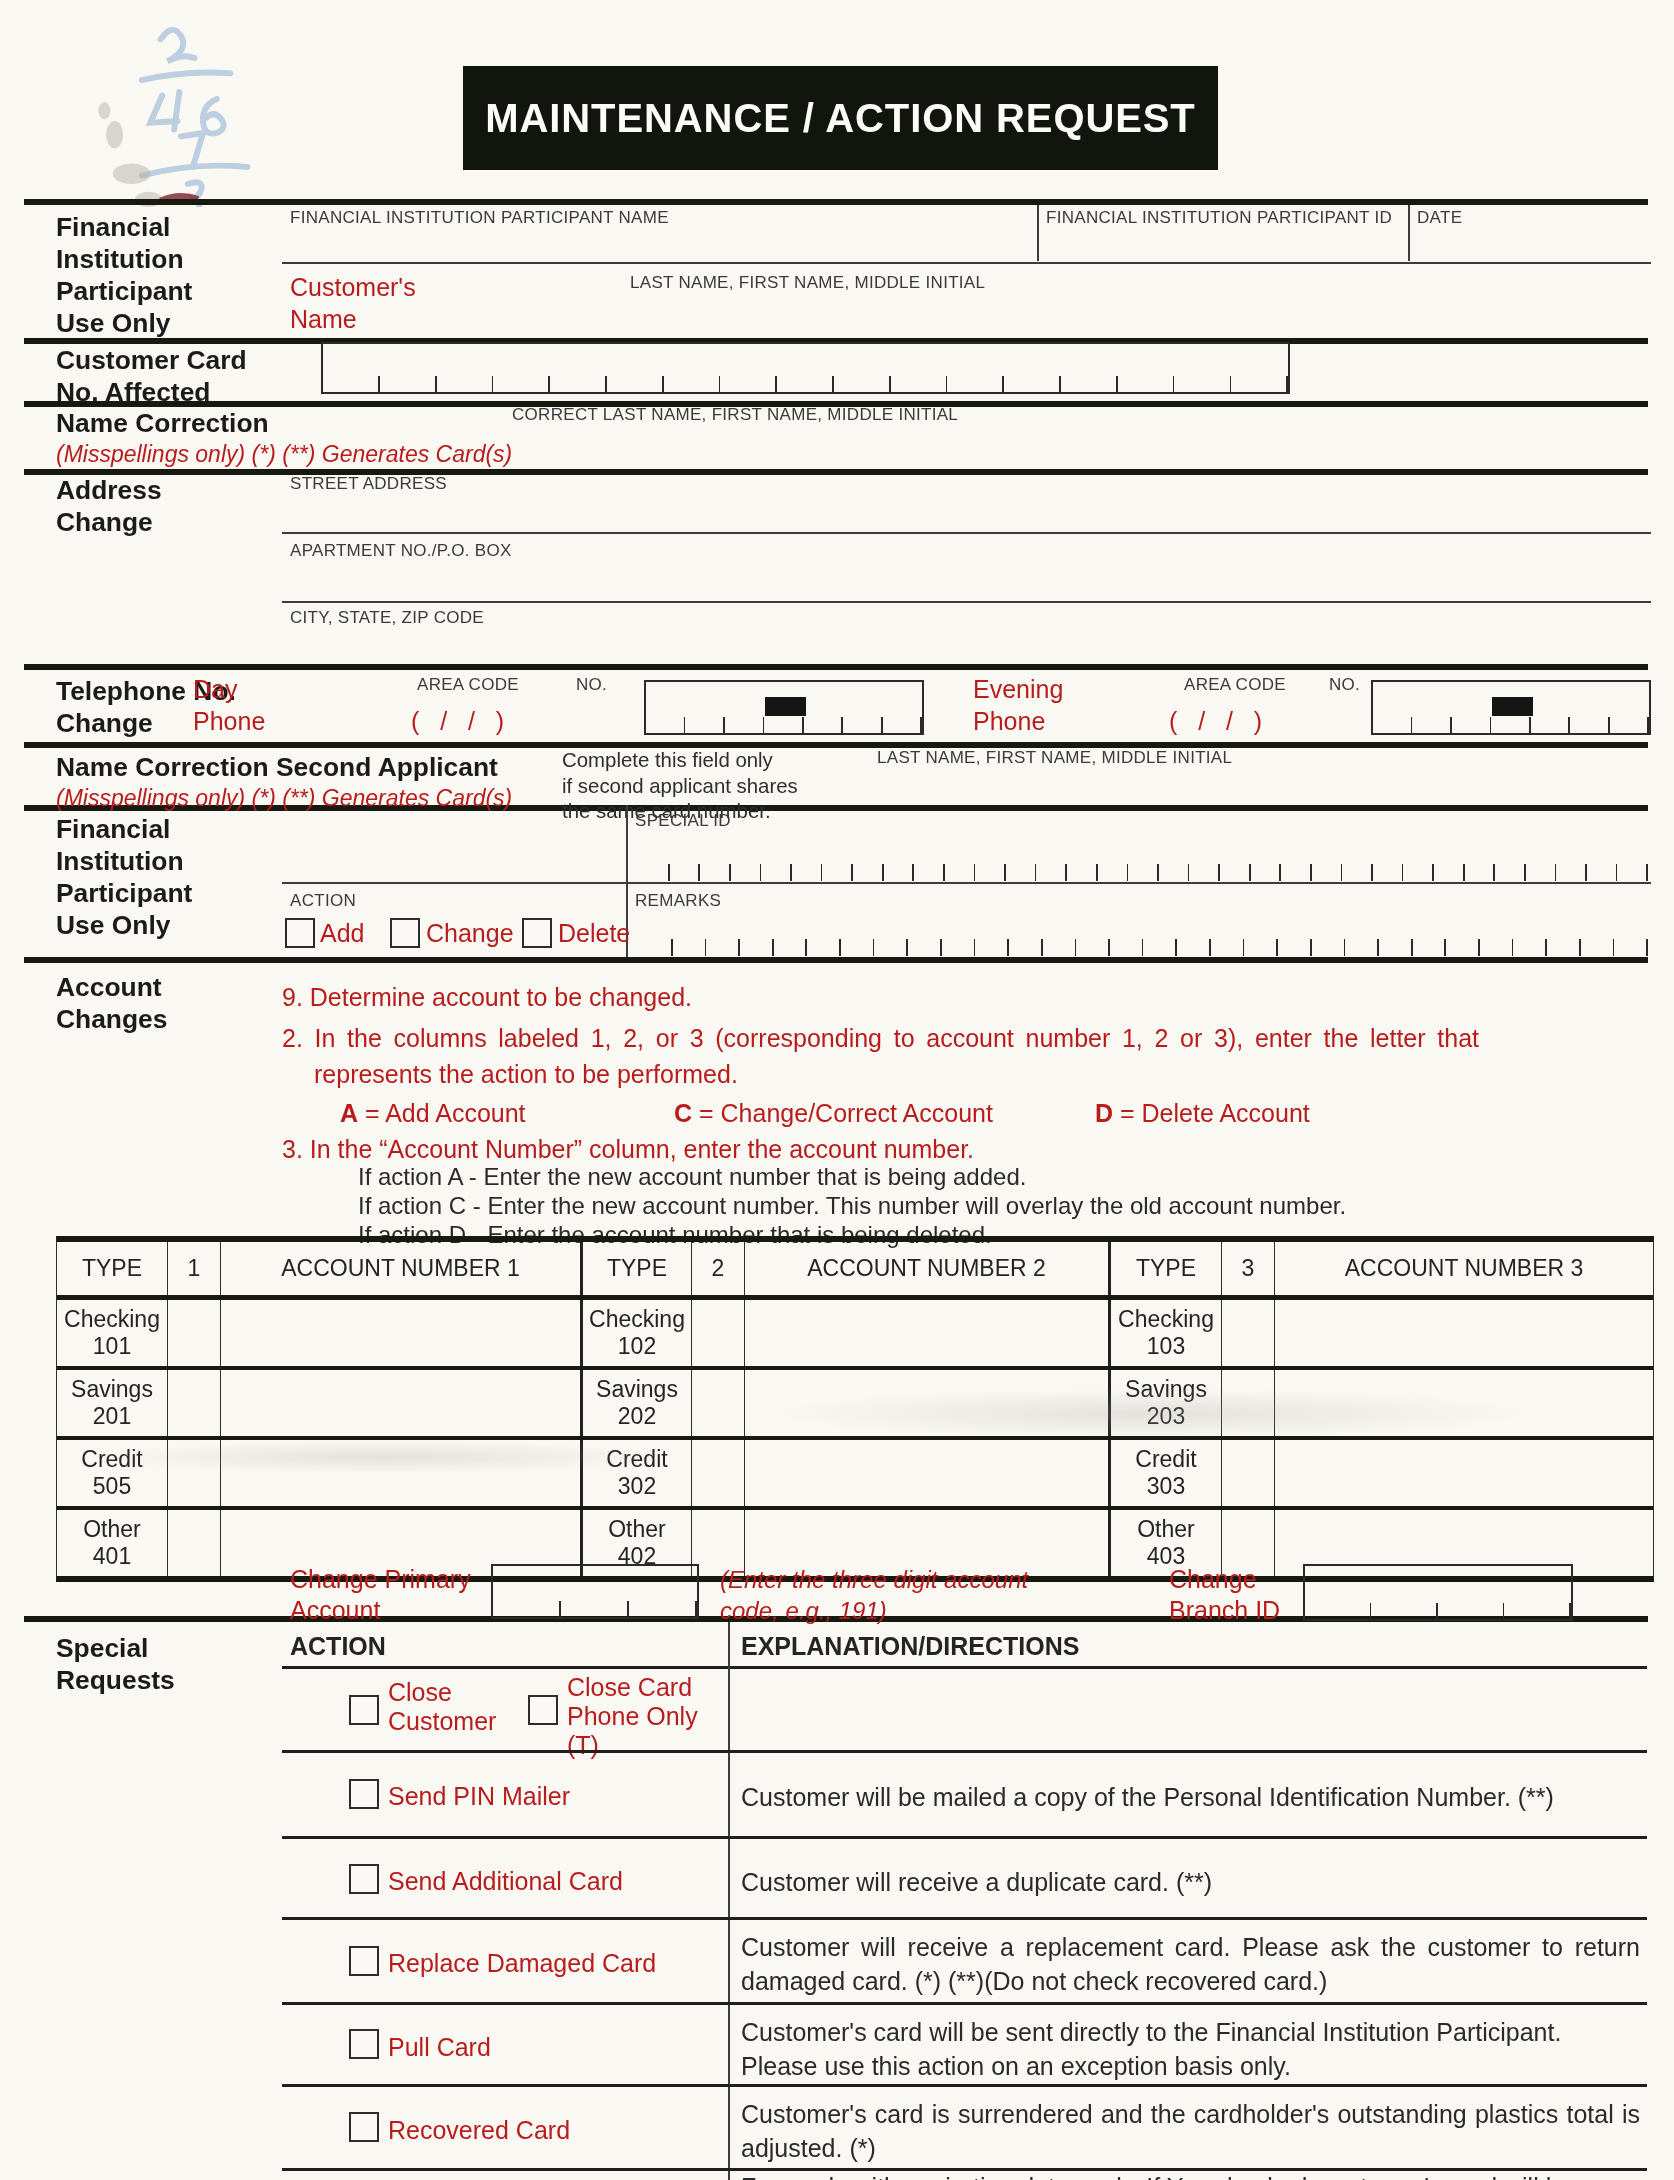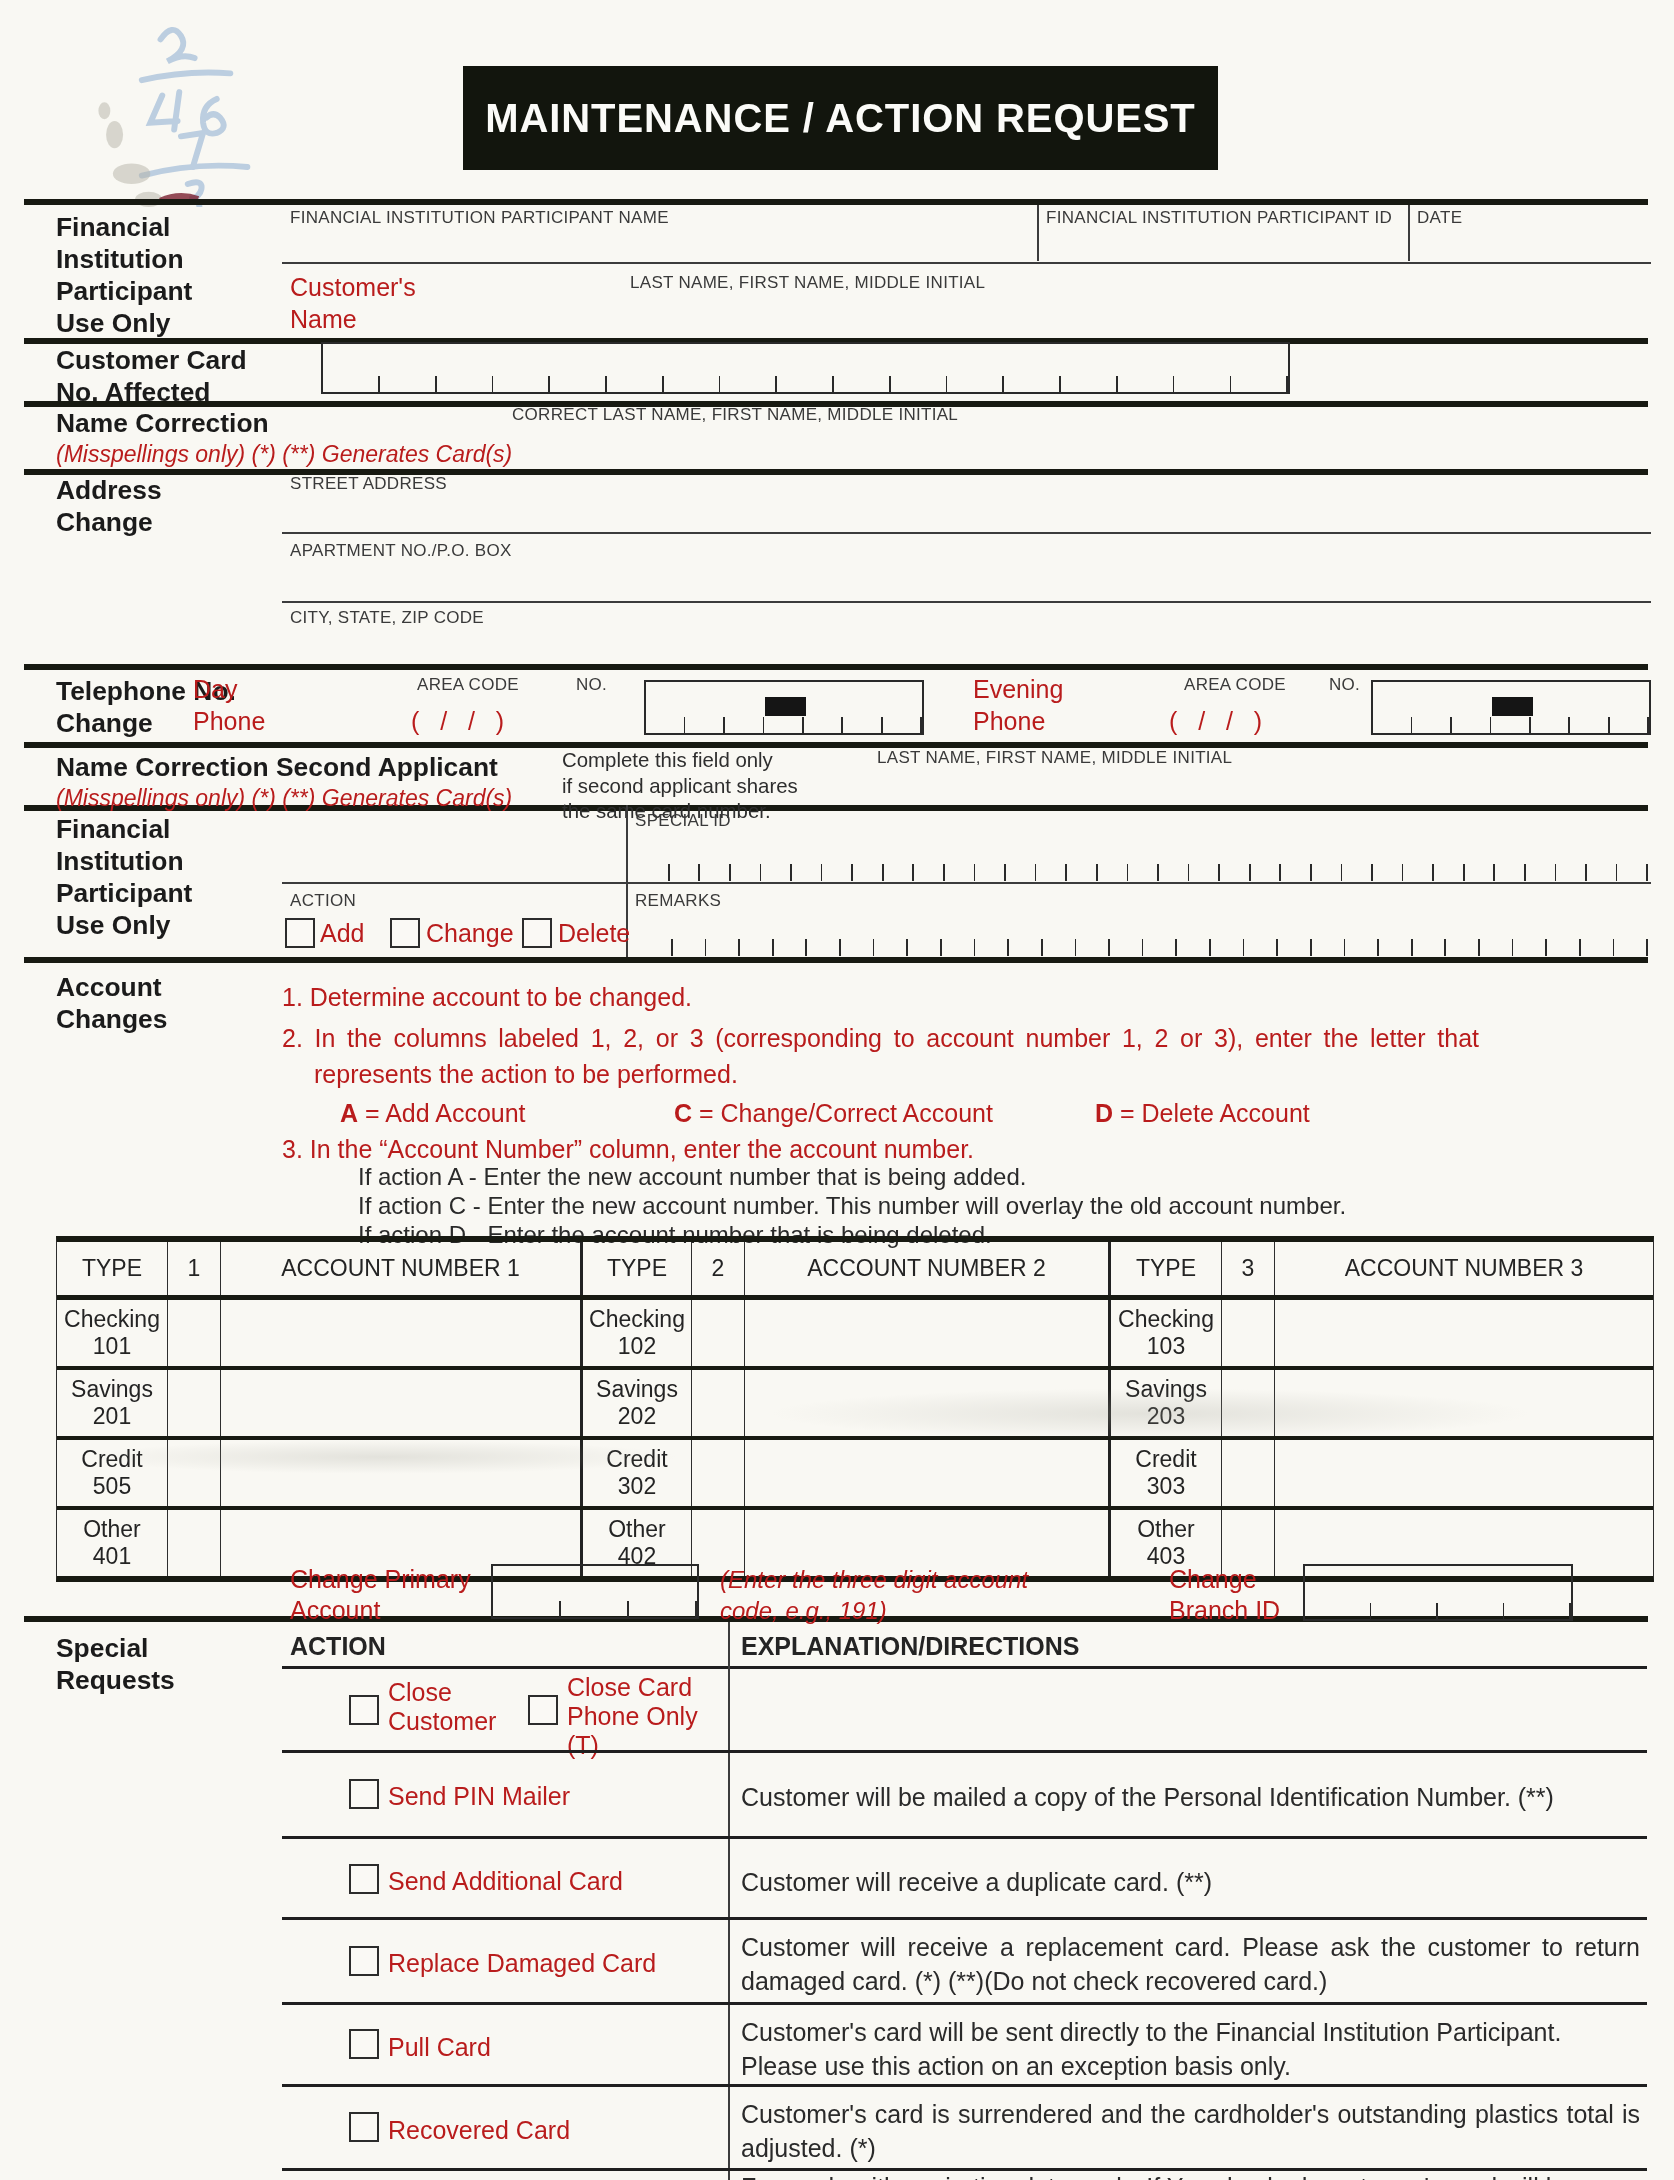--- a/index.html
+++ b/index.html
@@ -152,21 +152,21 @@
   <div class="cb" style="left:285px;top:918px"></div>
   <div class="abs body" style="left:320px;top:917px">Add</div>
   <div class="cb" style="left:390px;top:918px"></div>
   <div class="abs body" style="left:426px;top:917px">Change</div>
   <div class="cb" style="left:522px;top:918px"></div>
   <div class="abs body" style="left:558px;top:917px">Delete</div>
   <div class="ticksline" style="left:639px;top:939px;width:1009px;--n:30"></div>
 
   <div class="abs blabel pre" style="left:56px;top:971px">Account
 Changes</div>
-  <div class="abs body" style="left:282px;top:981px">1.  Determine account to be changed.</div>
+  <div class="abs body" style="left:282px;top:981px">9.  Determine account to be changed.</div>
   <div class="abs body just" style="left:282px;top:1020px;width:1197px;line-height:36px;padding-left:32px;text-indent:-32px;box-sizing:border-box">2.  In the columns labeled 1, 2, or 3 (corresponding to account number 1, 2 or 3), enter the letter that represents the action to be performed.</div>
   <div class="abs body" style="left:340px;top:1097px">
     <b>A</b>
     <span>= Add Account</span>
   </div>
   <div class="abs body" style="left:674px;top:1097px">
     <b>C</b>
     <span>= Change/Correct Account</span>
   </div>
   <div class="abs body" style="left:1095px;top:1097px">

